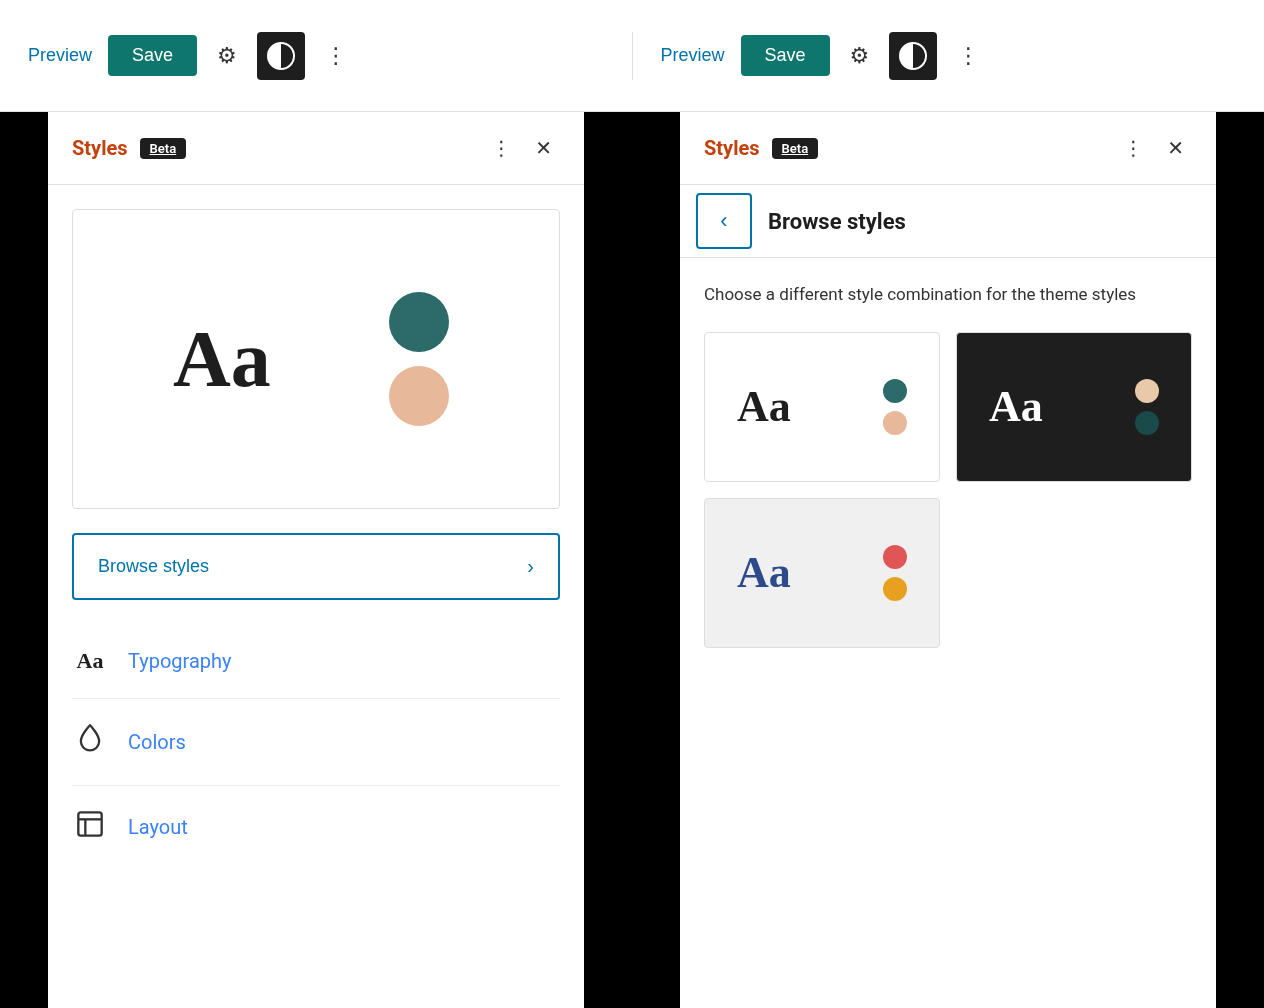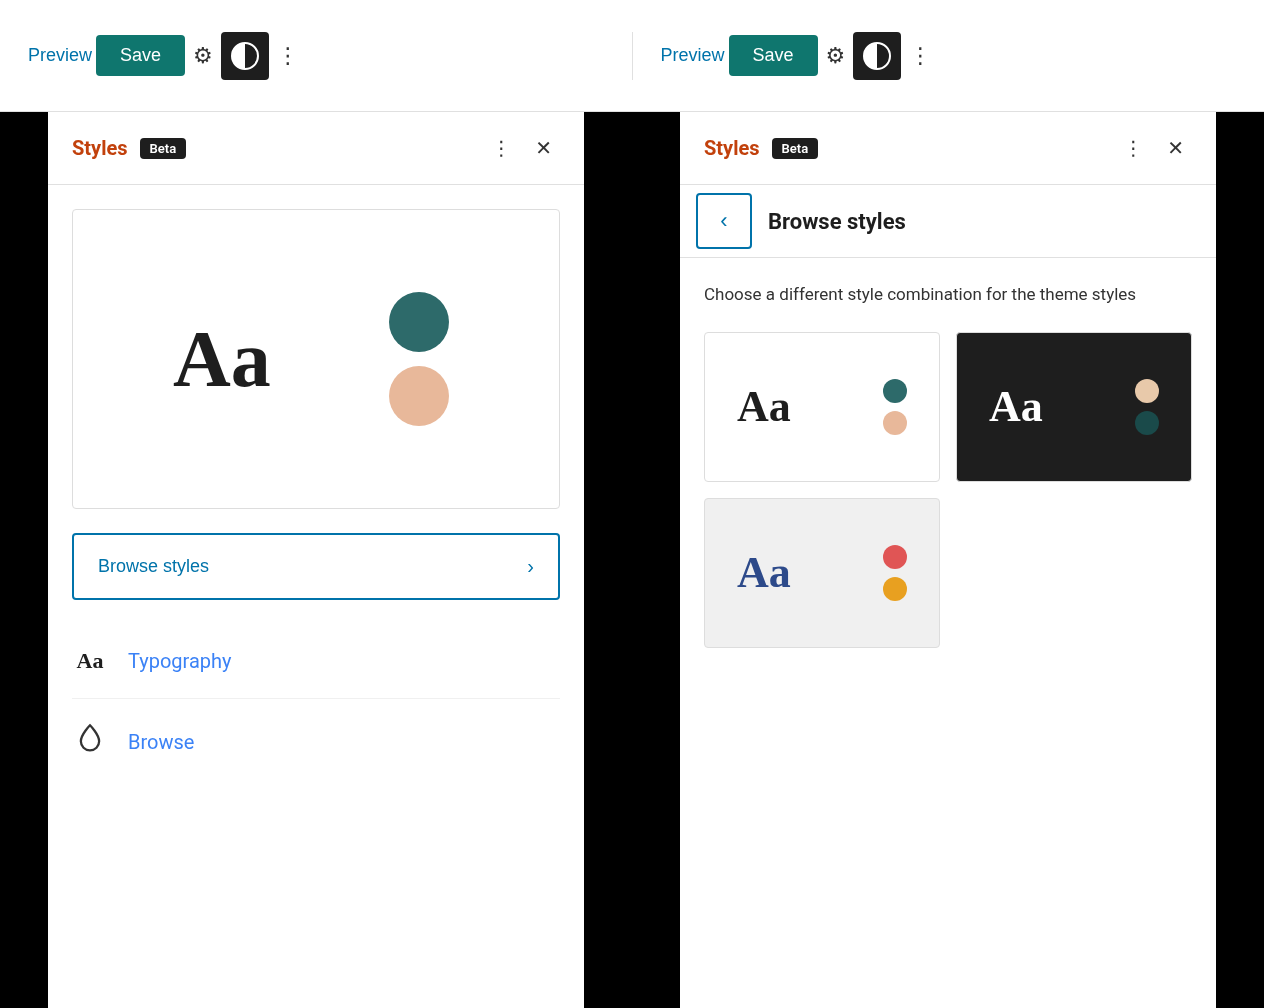--- a/index.html
+++ b/index.html
@@ -18,20 +18,21 @@
       display: flex;
       align-items: center;
       background: #fff;
       height: 112px;
       border-bottom: 1px solid #e0e0e0;
     }
 
     .toolbar-section {
       display: flex;
       align-items: center;
+      gap: 12px;
       padding: 0 24px;
       flex: 1;
     }
 
     .toolbar-section.right {
       border-left: 1px solid #e0e0e0;
     }
 
     .btn-preview {
       background: none;
@@ -148,20 +149,21 @@
       color: #c2410c;
     }
 
     .beta-badge {
       background: #1e1e1e;
       color: #fff;
       font-size: 13px;
       font-weight: 600;
       padding: 3px 10px;
       border-radius: 4px;
+      text-decoration: underline;
     }
 
     .panel-header-actions {
       margin-left: auto;
       display: flex;
       align-items: center;
       gap: 8px;
     }
 
     .icon-btn {
@@ -451,21 +453,31 @@
       <div class="style-item">
         <span class="typo-icon">Aa</span>
         <span class="style-item-label">Typography</span>
       </div>
       <div class="style-item">
         <span class="style-item-icon">
           <svg width="28" height="32" viewBox="0 0 24 28" fill="none" xmlns="http://www.w3.org/2000/svg">
             <path d="M12 2C12 2 4 10 4 16a8 8 0 0016 0C20 10 12 2 12 2z" stroke="#333" stroke-width="2" fill="none"></path>
           </svg>
         </span>
-        <span class="style-item-label">Browse</span>
+        <span class="style-item-label">Colors</span>
+      </div>
+      <div class="style-item">
+        <span class="style-item-icon">
+          <svg width="28" height="28" viewBox="0 0 24 24" fill="none" xmlns="http://www.w3.org/2000/svg">
+            <rect x="2" y="2" width="20" height="20" rx="2" stroke="#333" stroke-width="2" fill="none"></rect>
+            <line x1="2" y1="8" x2="22" y2="8" stroke="#333" stroke-width="2"></line>
+            <line x1="8" y1="8" x2="8" y2="22" stroke="#333" stroke-width="2"></line>
+          </svg>
+        </span>
+        <span class="style-item-label">Layout</span>
       </div>
     </div>
   </div>
 
   <div class="black-strip-center"></div>
 
   <div class="right-panel">
 
     <div class="panel-header">
       <span class="panel-title">Styles</span>

